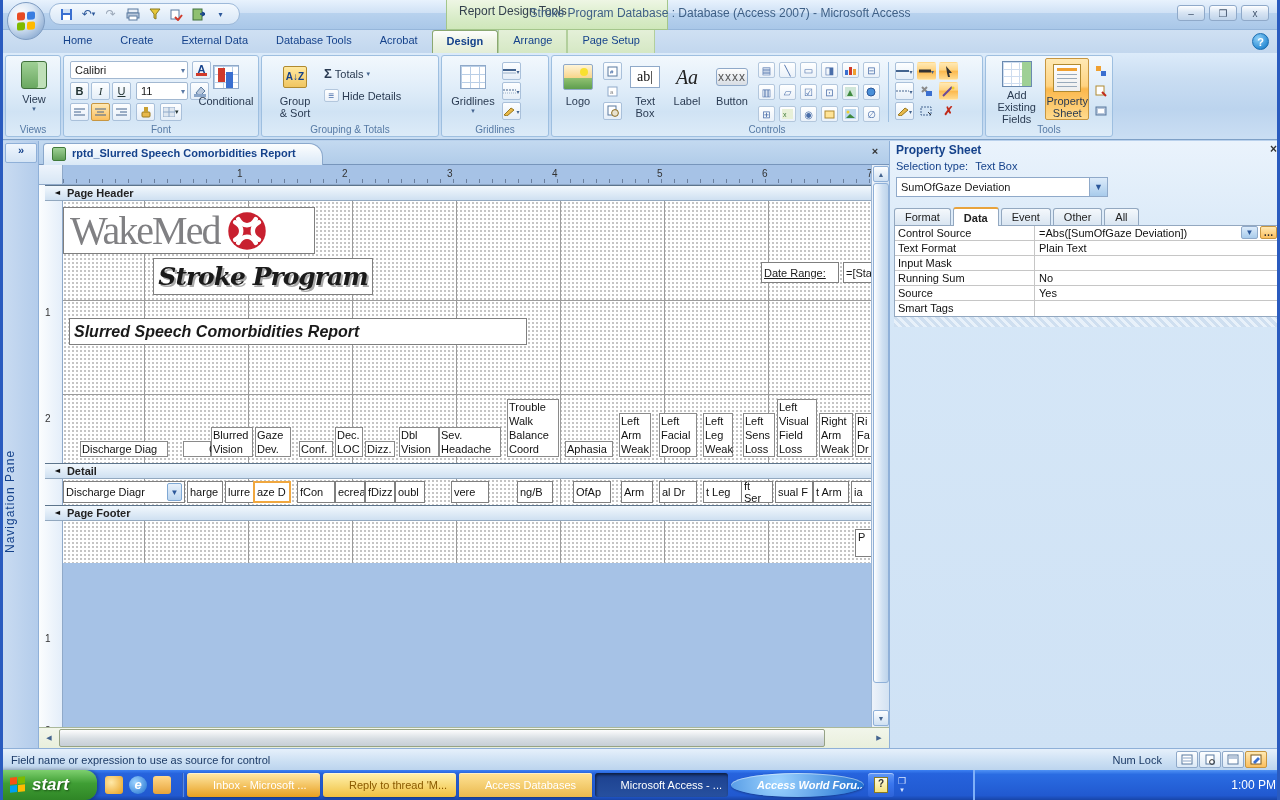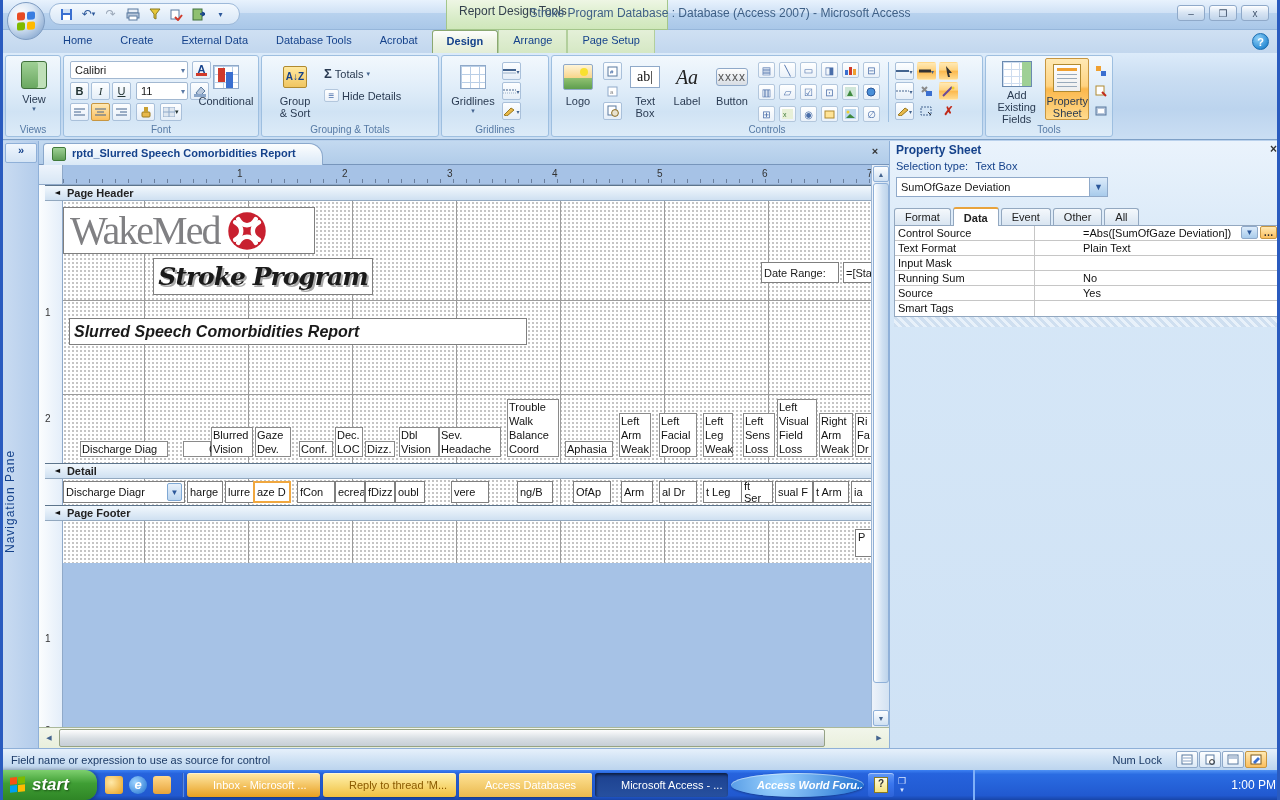--- a/index.html
+++ b/index.html
@@ -139,21 +139,21 @@
   .pssel { padding:1px 6px; color:#15428b; font-size:11px; }
   .pscombo { margin:4px 6px 6px 6px; width:212px; height:20px; background:#fff; border:1px solid #8fa9c9;
     display:flex; align-items:center; justify-content:space-between; padding-left:4px; font-size:11px; }
   .pscombo .cbtn { width:18px; height:18px; background:linear-gradient(#dcebfa,#a8cbeb); border-left:1px solid #8fa9c9;
     color:#2b579a; font-size:9px; display:flex; align-items:center; justify-content:center; }
   .pstabs { display:flex; align-items:flex-end; gap:2px; padding:0 4px; height:22px; }
   .pstab { padding:2px 10px; border:1px solid #93a8c0; border-bottom:none; border-radius:3px 3px 0 0;
     background:linear-gradient(#f4f8fc,#d9e5f1); color:#222; }
   .pstab.active { background:#fff; border-top:2px solid #e8a33d; font-weight:bold; padding-top:3px; position:relative; top:1px; }
   .psgrid { margin:0 4px; border:1px solid #93a8c0; background:#fff; }
-  .prow { display:flex; height:15px; border-bottom:1px solid #c6c6c6;gap:44px; }
+  .prow { display:flex; height:15px; border-bottom:1px solid #c6c6c6; }
   .prow:last-child { border-bottom:none; }
   .plabel { width:140px; border-right:1px solid #c6c6c6; padding:1px 3px; color:#111; }
   .pvalue { flex:1; padding:1px 4px; position:relative; color:#111; white-space:nowrap; overflow:hidden; }
   .rowbtns { display:none; position:absolute; right:1px; top:0px; gap:2px; }
   .prow.has-buttons .rowbtns { display:flex; }
   .pvbtn { width:17px; height:13px; display:flex; align-items:center; justify-content:center; font-size:8px;
     background:linear-gradient(#dcebfa,#a8cbeb); border:1px solid #8fa9c9; border-radius:2px; color:#2b579a; }
   .pvbtn.builder { background:linear-gradient(#ffe9b4,#fbbf5e); border-color:#c79641; color:#333; font-size:10px; font-weight:bold; }
   .pshatch { margin:0 4px; height:10px; background:repeating-linear-gradient(45deg,#cfdff0 0 3px,#e8f1fa 3px 6px); }
 
@@ -180,21 +180,21 @@
   .qlaunch { display:flex; gap:6px; padding:0 8px; align-items:center; }
   .qlicon { width:18px; height:18px; border-radius:3px; }
   .qlicon.q1 { background:radial-gradient(circle at 35% 35%, #ffe9a8, #e8a020); }
   .qlicon.q2 { background:radial-gradient(circle at 35% 35%, #9ed4ff, #1e6fd0); border-radius:50%; color:#fff; font-style:italic; font-weight:bold; text-align:center; line-height:17px; font-size:13px; }
   .qlicon.q3 { background:linear-gradient(#ffd98c,#e8a43a); }
   .tsep { width:2px; height:24px; background:linear-gradient(90deg,#1b48ab,#6fa0f5); margin:0 3px; }
   .tasks { display:flex; gap:3px; }
   .task { width:133px; height:24px; border-radius:3px; display:flex; align-items:center; gap:5px; padding:0 6px;
     background:linear-gradient(#639af7,#3a76ee 45%,#2e63d8); box-shadow:inset 0 1px 0 rgba(255,255,255,.45), 0 1px 2px rgba(0,0,0,.3);
     color:#fff; white-space:nowrap; overflow:hidden; }
-  .task.active { background:linear-gradient(#1c418f,#27509f); box-shadow:inset 1px 2px 3px rgba(0,0,0,.55); }
+  .task.active { background:linear-gradient(#1c418f,#27509f); box-shadow:inset 1px 2px 3px rgba(0,0,0,.55);justify-content:flex-end; }
   .ticon { width:15px; height:14px; border-radius:2px; flex:0 0 auto; display:flex; align-items:center; justify-content:center; font-size:10px; }
   .ic-inbox { background:linear-gradient(#ffe9a8,#e8a020); }
   .ic-mail { background:linear-gradient(#fff3b0,#f0c040); color:#8a5a00; }
   .ic-folder { background:linear-gradient(#ffe396,#eab94e); border-radius:2px 2px 0 0; }
   .ic-access { background:radial-gradient(circle at 40% 40%, #ffd7e0, #c3356b); }
   .ic-ie { background:radial-gradient(circle at 35% 35%, #9ed4ff, #1e6fd0); border-radius:50%; color:#fff; font-style:italic; font-weight:bold; }
   .helptask { width:26px; height:24px; border-radius:3px; margin-left:4px; background:linear-gradient(#639af7,#3a76ee 45%,#2e63d8);
     box-shadow:inset 0 1px 0 rgba(255,255,255,.45); display:flex; align-items:center; justify-content:center; }
   .helptask .hbox { width:14px; height:16px; background:linear-gradient(#fffbe0,#f5e27a); border:1px solid #8a7a20; color:#333;
     font-weight:bold; font-size:10px; text-align:center; }
@@ -718,21 +718,21 @@
                   <path d="M9 6.5 C12.5 13 19.5 13 23 6.5"></path>
                   <path d="M9 25.5 C12.5 19 19.5 19 23 25.5"></path>
                   <path d="M6.5 9 C13 12.5 13 19.5 6.5 23"></path>
                   <path d="M25.5 9 C19 12.5 19 19.5 25.5 23"></path>
                 </g>
               </svg>
             </div>
             <div class="rptbox strokelabel" style="left:90px; top:57px; width:220px; height:37px; display:flex; align-items:center; justify-content:center;">
               <span>Stroke Program</span>
             </div>
-            <div class="rptbox drlabel" style="left:698px; top:61px; width:78px; height:21px;">
+            <div class="rptbox drlabel" style="left:698px; top:61px; width:78px; height:21px;text-decoration:underline;">
               <span>Date Range:</span>
             </div>
             <div class="rptbox drlabel" style="left:780px; top:61px; width:42px; height:21px;">
               <span>=[Sta</span>
             </div>
             <div class="rptbox rtitle" style="left:6px; top:117px; width:458px; height:27px;">
               <span>Slurred Speech Comorbidities Report</span>
             </div>
             <div>
 

